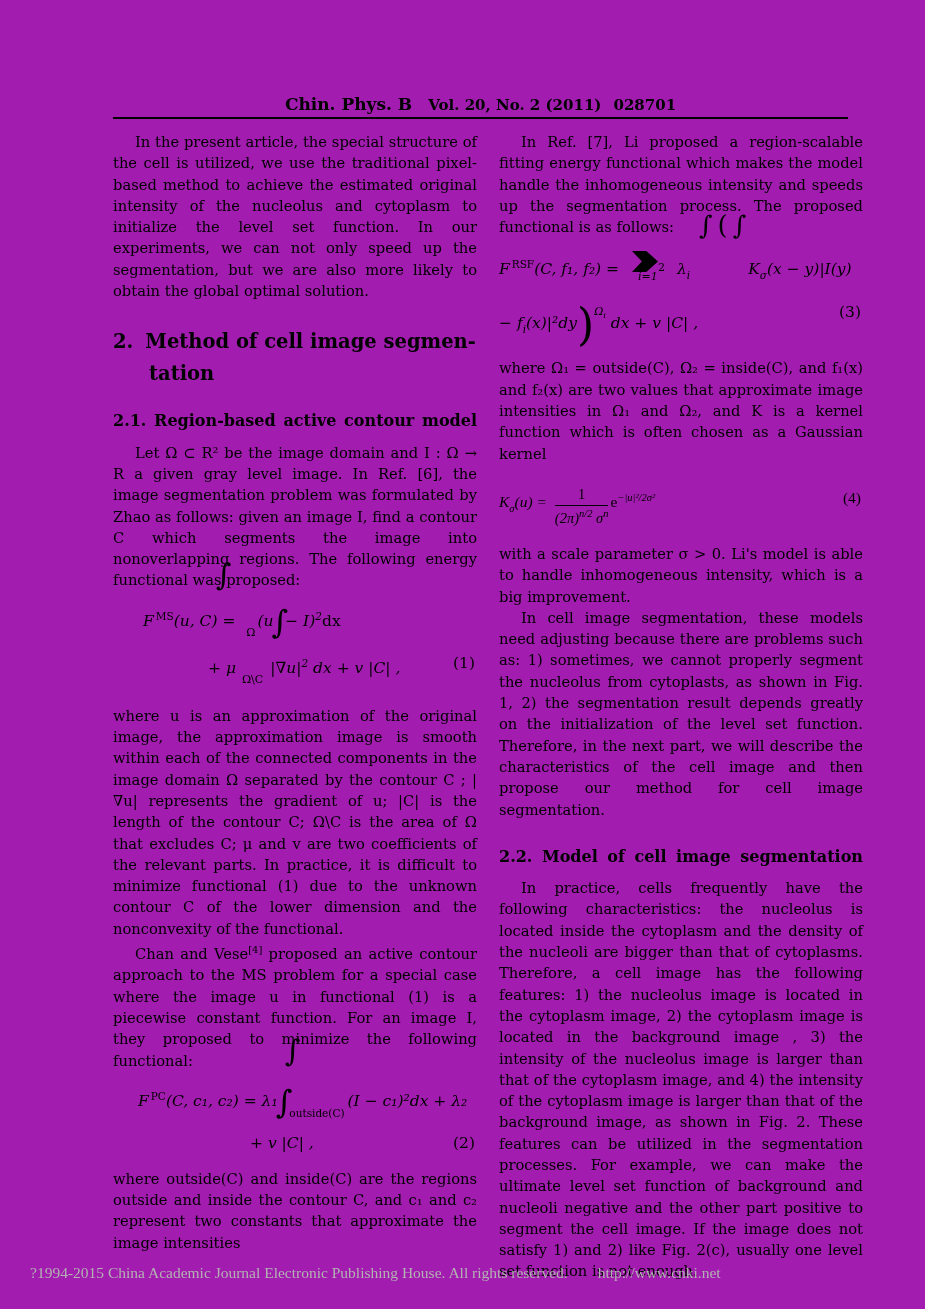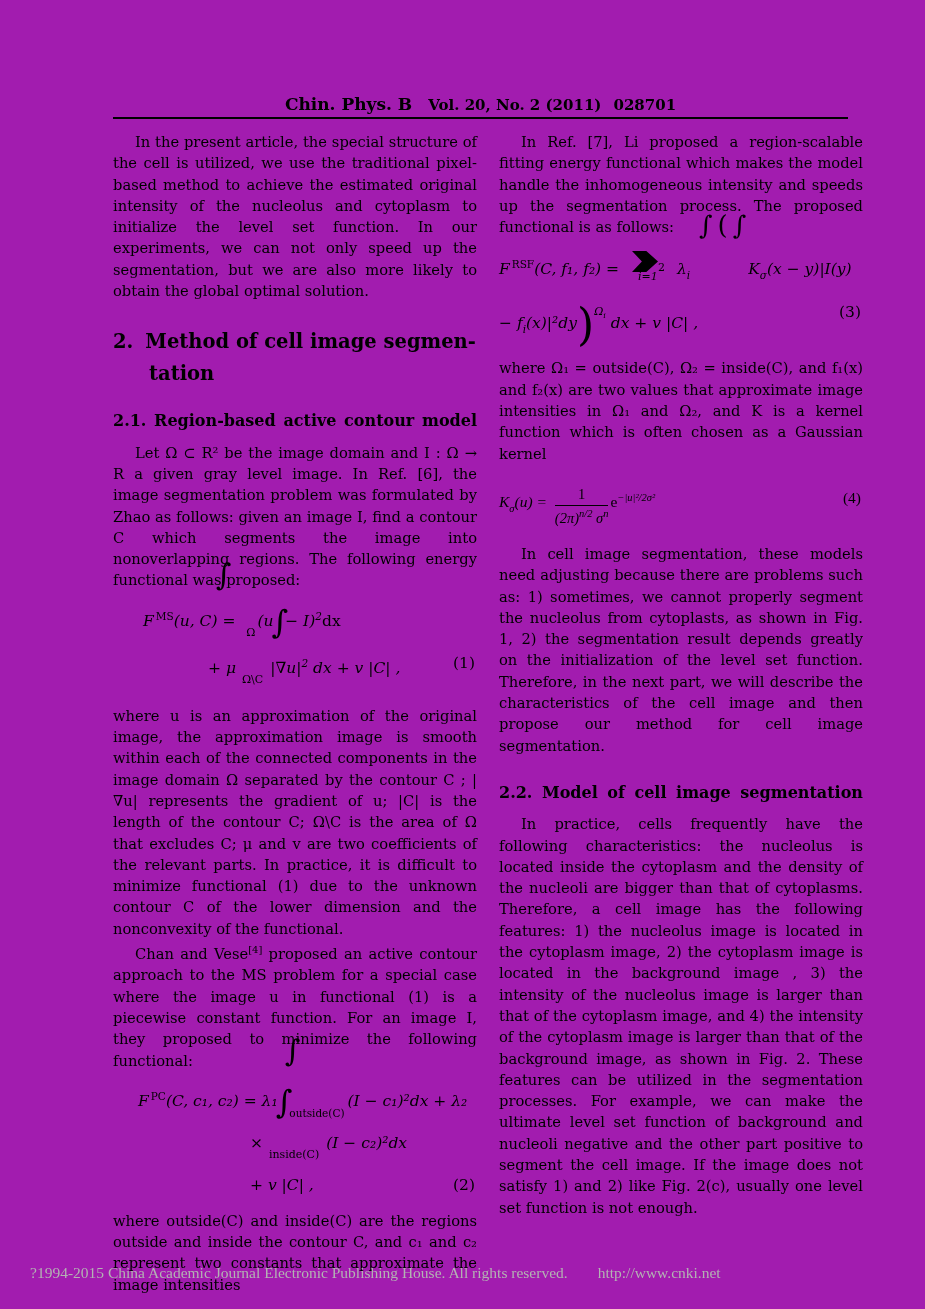--- a/index.html
+++ b/index.html
@@ -102,23 +102,20 @@
       <p>where u is an approximation of the original image, the approximation image is smooth within each of the connected components in the image domain Ω separated by the contour C ; |∇u| represents the gradient of u; |C| is the length of the contour C; Ω\C is the area of Ω that excludes C; μ and v are two coefficients of the relevant parts. In practice, it is difficult to minimize functional (1) due to the unknown contour C of the lower dimension and the nonconvexity of the functional.</p>
 
       <p class="ind"><span>Chan and Vese</span><span class="refsup">[4]</span><span> proposed an active contour approach to the MS problem for a special case where the image u in functional (1) is a piecewise constant function. For an image I, they proposed to minimize the following functional:</span></p>
 
       <div class="eq">
         <span class="stray" style="top:-30px;left:172px;">∫</span>
         <div class="eqrow" style="margin-left:25px;">
           <span class="scrF">F</span><span class="sup rm">PC</span><span>(C, c₁, c₂) = λ₁</span><span class="bigint">∫</span><span class="intsub">outside(C)</span><span>(I − c₁)²dx + λ₂</span>
         </div>
         <div class="eqrow" style="margin-left:137px;">
-          <span class="rm">×</span><span class="lowsub">inside(C)</span><span> (I − c₂)²dx</span>
-        </div>
-        <div class="eqrow" style="margin-left:137px;">
           <span>+ v |C| ,</span>
           <span class="eqnum">(2)</span>
         </div>
       </div>
 
       <p>where outside(C) and inside(C) are the regions outside and inside the contour C, and c₁ and c₂ represent two constants that approximate the image intensities</p>
     </div>
 
     <div class="col">
       <p class="ind">In Ref. [7], Li proposed a region-scalable fitting energy functional which makes the model handle the inhomogeneous intensity and speeds up the segmentation process. The proposed functional is as follows:</p>
@@ -136,20 +133,21 @@
 
       <p>where Ω₁ = outside(C), Ω₂ = inside(C), and f₁(x) and f₂(x) are two values that approximate image intensities in Ω₁ and Ω₂, and K is a kernel function which is often chosen as a Gaussian kernel</p>
 
       <div class="eq">
         <div class="eqrow" style="line-height:48px;font-family:Liberation Serif, serif;">
           <span>K</span><span class="ssub">σ</span><span>(u) = </span><span class="frac"><span class="ftop rm">1</span><span class="fbot"><span>(2π)</span><span class="sup">n/2</span><span> σ</span><span class="sup">n</span></span></span><span class="rm">e</span><span class="sup">−|u|²/2σ²</span>
           <span class="eqnum">(4)</span>
         </div>
       </div>
 
+      <p>with a scale parameter σ &gt; 0. Li's model is able to handle inhomogeneous intensity, which is a big improvement.</p>
       <p class="ind">In cell image segmentation, these models need adjusting because there are problems such as: 1) sometimes, we cannot properly segment the nucleolus from cytoplasts, as shown in Fig. 1, 2) the segmentation result depends greatly on the initialization of the level set function. Therefore, in the next part, we will describe the characteristics of the cell image and then propose our method for cell image segmentation.</p>
 
       <div class="h3 h3b">2.2. Model of cell image segmentation</div>
 
       <p class="ind">In practice, cells frequently have the following characteristics: the nucleolus is located inside the cytoplasm and the density of the nucleoli are bigger than that of cytoplasms. Therefore, a cell image has the following features: 1) the nucleolus image is located in the cytoplasm image, 2) the cytoplasm image is located in the background image , 3) the intensity of the nucleolus image is larger than that of the cytoplasm image, and 4) the intensity of the cytoplasm image is larger than that of the background image, as shown in Fig. 2. These features can be utilized in the segmentation processes. For example, we can make the ultimate level set function of background and nucleoli negative and the other part positive to segment the cell image. If the image does not satisfy 1) and 2) like Fig. 2(c), usually one level set function is not enough.</p>
     </div>
   </div>
 
   <div class="copyright">
     <span>?1994-2015 China Academic Journal Electronic Publishing House. All rights reserved.</span><span class="cr-url">http://www.cnki.net</span>

